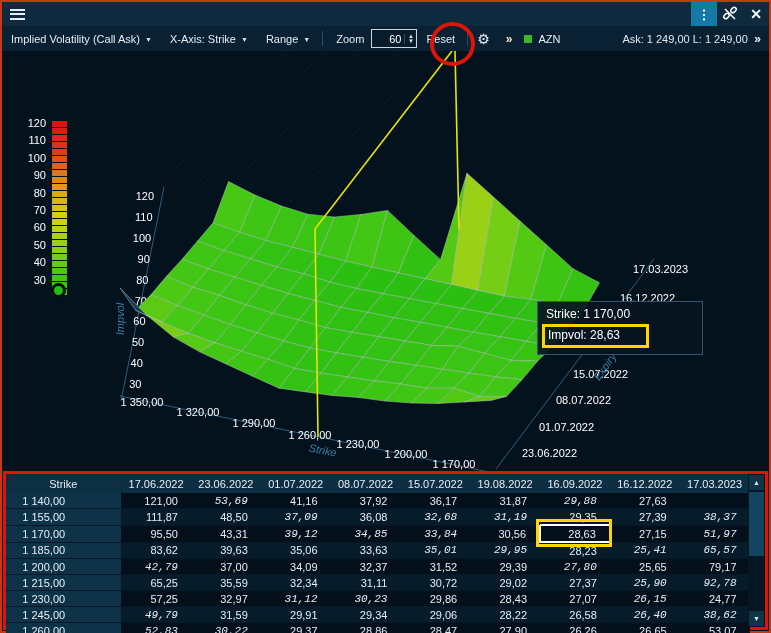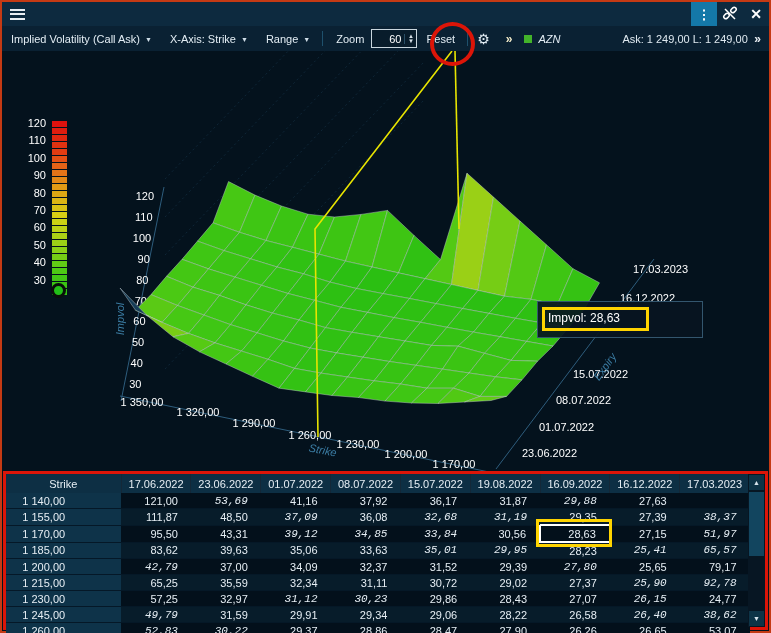--- a/index.html
+++ b/index.html
@@ -19,21 +19,21 @@
   .dd{padding:0 9px;display:flex;align-items:center;gap:5px;white-space:nowrap;}
   .caret{font-size:7px;color:#cfdde7;transform:translateY(1px);}
   .sep{width:1px;height:15px;background:#1e506c;margin:0 3px;}
   .zoom-label{padding:0 7px 0 10px;}
   .spin{width:44px;height:17px;border:1px solid #c9d6de;background:#081c2b;display:flex;align-items:center;}
   .spin .val{flex:1;text-align:right;padding-right:3px;color:#fff;}
   .spin .arr{width:11px;display:flex;flex-direction:column;align-items:center;line-height:5px;font-size:6px;color:#d7e2ea;border-left:1px solid #2a4f66;}
   .btn{padding:0 9px;}
   .gear{font-size:14px;padding:0 6px;}
   .chev{font-size:12px;font-weight:bold;padding:0 10px;color:#f0e9c8;}
-  .legend{display:flex;align-items:center;gap:6px;padding-left:2px;font-style:italic;}
+  .legend{display:flex;align-items:center;gap:6px;padding-left:2px;}
   .sq{width:8px;height:8px;background:#43b32a;display:inline-block;}
   .quote{margin-left:62px;white-space:nowrap;color:#dfe9f0;}
   .overflow{margin-left:auto;padding-right:8px;font-size:12px;font-weight:bold;color:#e8eef3;}
   
   .chart{position:absolute;left:0;top:49px;width:100%;height:421px;background:#04121d;}
   svg.surface{position:absolute;left:0;top:0;}
   
   .colorbar{position:absolute;left:0;top:14px;width:80px;height:200px;}
   .cb-seg{position:absolute;left:50px;width:15px;height:6px;}
   .cb-label{position:absolute;width:40px;text-align:right;font-size:11px;color:#fff;left:4px;}
@@ -296,20 +296,21 @@
         <div class="cb-label" style="top: 104.2px;">90</div>
         <div class="cb-label" style="top: 121.6px;">80</div>
         <div class="cb-label" style="top: 139px;">70</div>
         <div class="cb-label" style="top: 156.4px;">60</div>
         <div class="cb-label" style="top: 173.8px;">50</div>
         <div class="cb-label" style="top: 191.2px;">40</div>
         <div class="cb-label" style="top: 208.6px;">30</div>
         <div class="cb-handle" style="top: 218px;"></div>
       </div>
     <div class="tooltip">
+      <div>Strike: 1 170,00</div>
       <div><span class="impvol-box"><span>Impvol: 28,63</span></span></div>
     </div>
   </div>
 
   <div class="tablewrap">
     <table class="vol" id="voltable">
       <thead>
           <tr id="vhead">
             <th style="width: 108px;">Strike</th>
             <th style="width: 64px;">17.06.2022</th>

